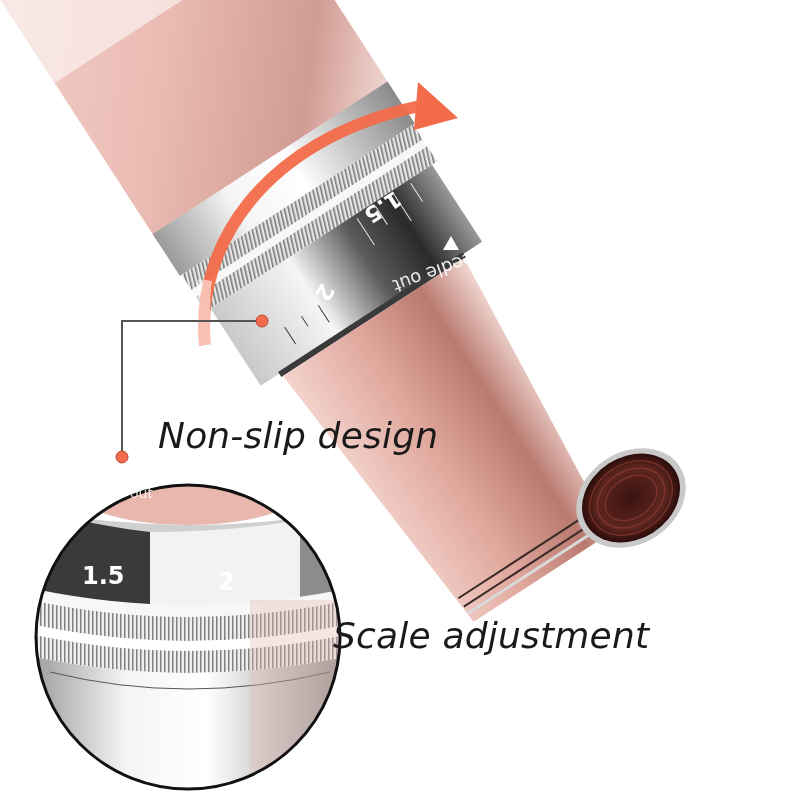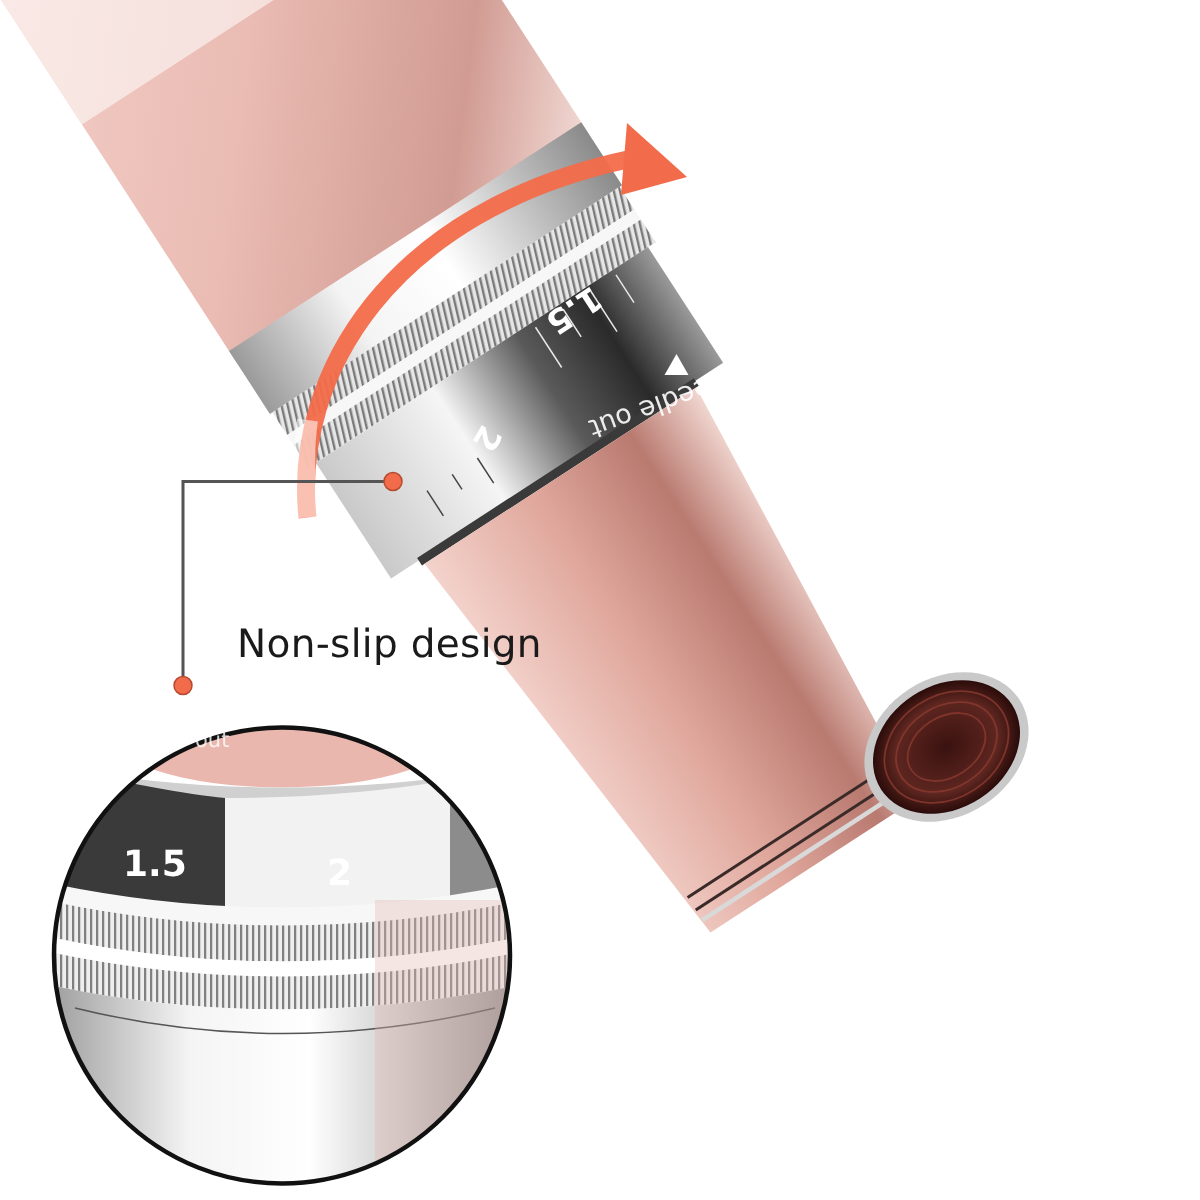--- a/index.html
+++ b/index.html
@@ -1,18 +1,18 @@
 <!DOCTYPE html>
 <html><head>
   <meta charset="utf-8">
   <style>
     html, body { margin: 0; padding: 0; background: #ffffff; }
     body { width: 800px; height: 800px; overflow: hidden; position: relative; font-family: "DejaVu Sans", "Liberation Sans", sans-serif; }
     .stage { position: absolute; left: 0; top: 0; width: 800px; height: 800px; }
-    .label { position: absolute; color: #1a1a1a; font-size: 26px; letter-spacing: 0.2px; white-space: nowrap; }
+    .label { position: absolute; color: #1a1a1a; font-size: 36px; letter-spacing: 0.2px; white-space: nowrap; font-style: italic; }
     .label-nonslip { left: 158px; top: 415px; }
     .label-scale { left: 333px; top: 615px; }
     svg text { font-family: "DejaVu Sans", "Liberation Sans", sans-serif; }
   </style>
 </head>
 <body>
 
 <div class="stage">
   <svg width="800" height="800" viewBox="0 0 800 800">
     <defs>
@@ -144,13 +144,14 @@
         <rect x="250" y="600" width="100" height="200" fill="#e6b8b0" opacity="0.35"></rect>
       </g>
       <circle cx="188" cy="637" r="152" fill="none" stroke="#111111" stroke-width="3"></circle>
       <text x="82" y="584" fill="#ffffff" font-size="24" font-weight="bold">1.5</text>
       <text x="218" y="590" fill="#ffffff" font-size="24" font-weight="bold">2</text>
       <text x="130" y="498" fill="#ffffff" font-size="14" opacity="0.8">out</text>
     </g>
   </svg>
 
   <div class="label label-nonslip">Non-slip design</div>
+  <div class="label label-scale">Scale adjustment</div>
 </div>
 
 </body></html>

